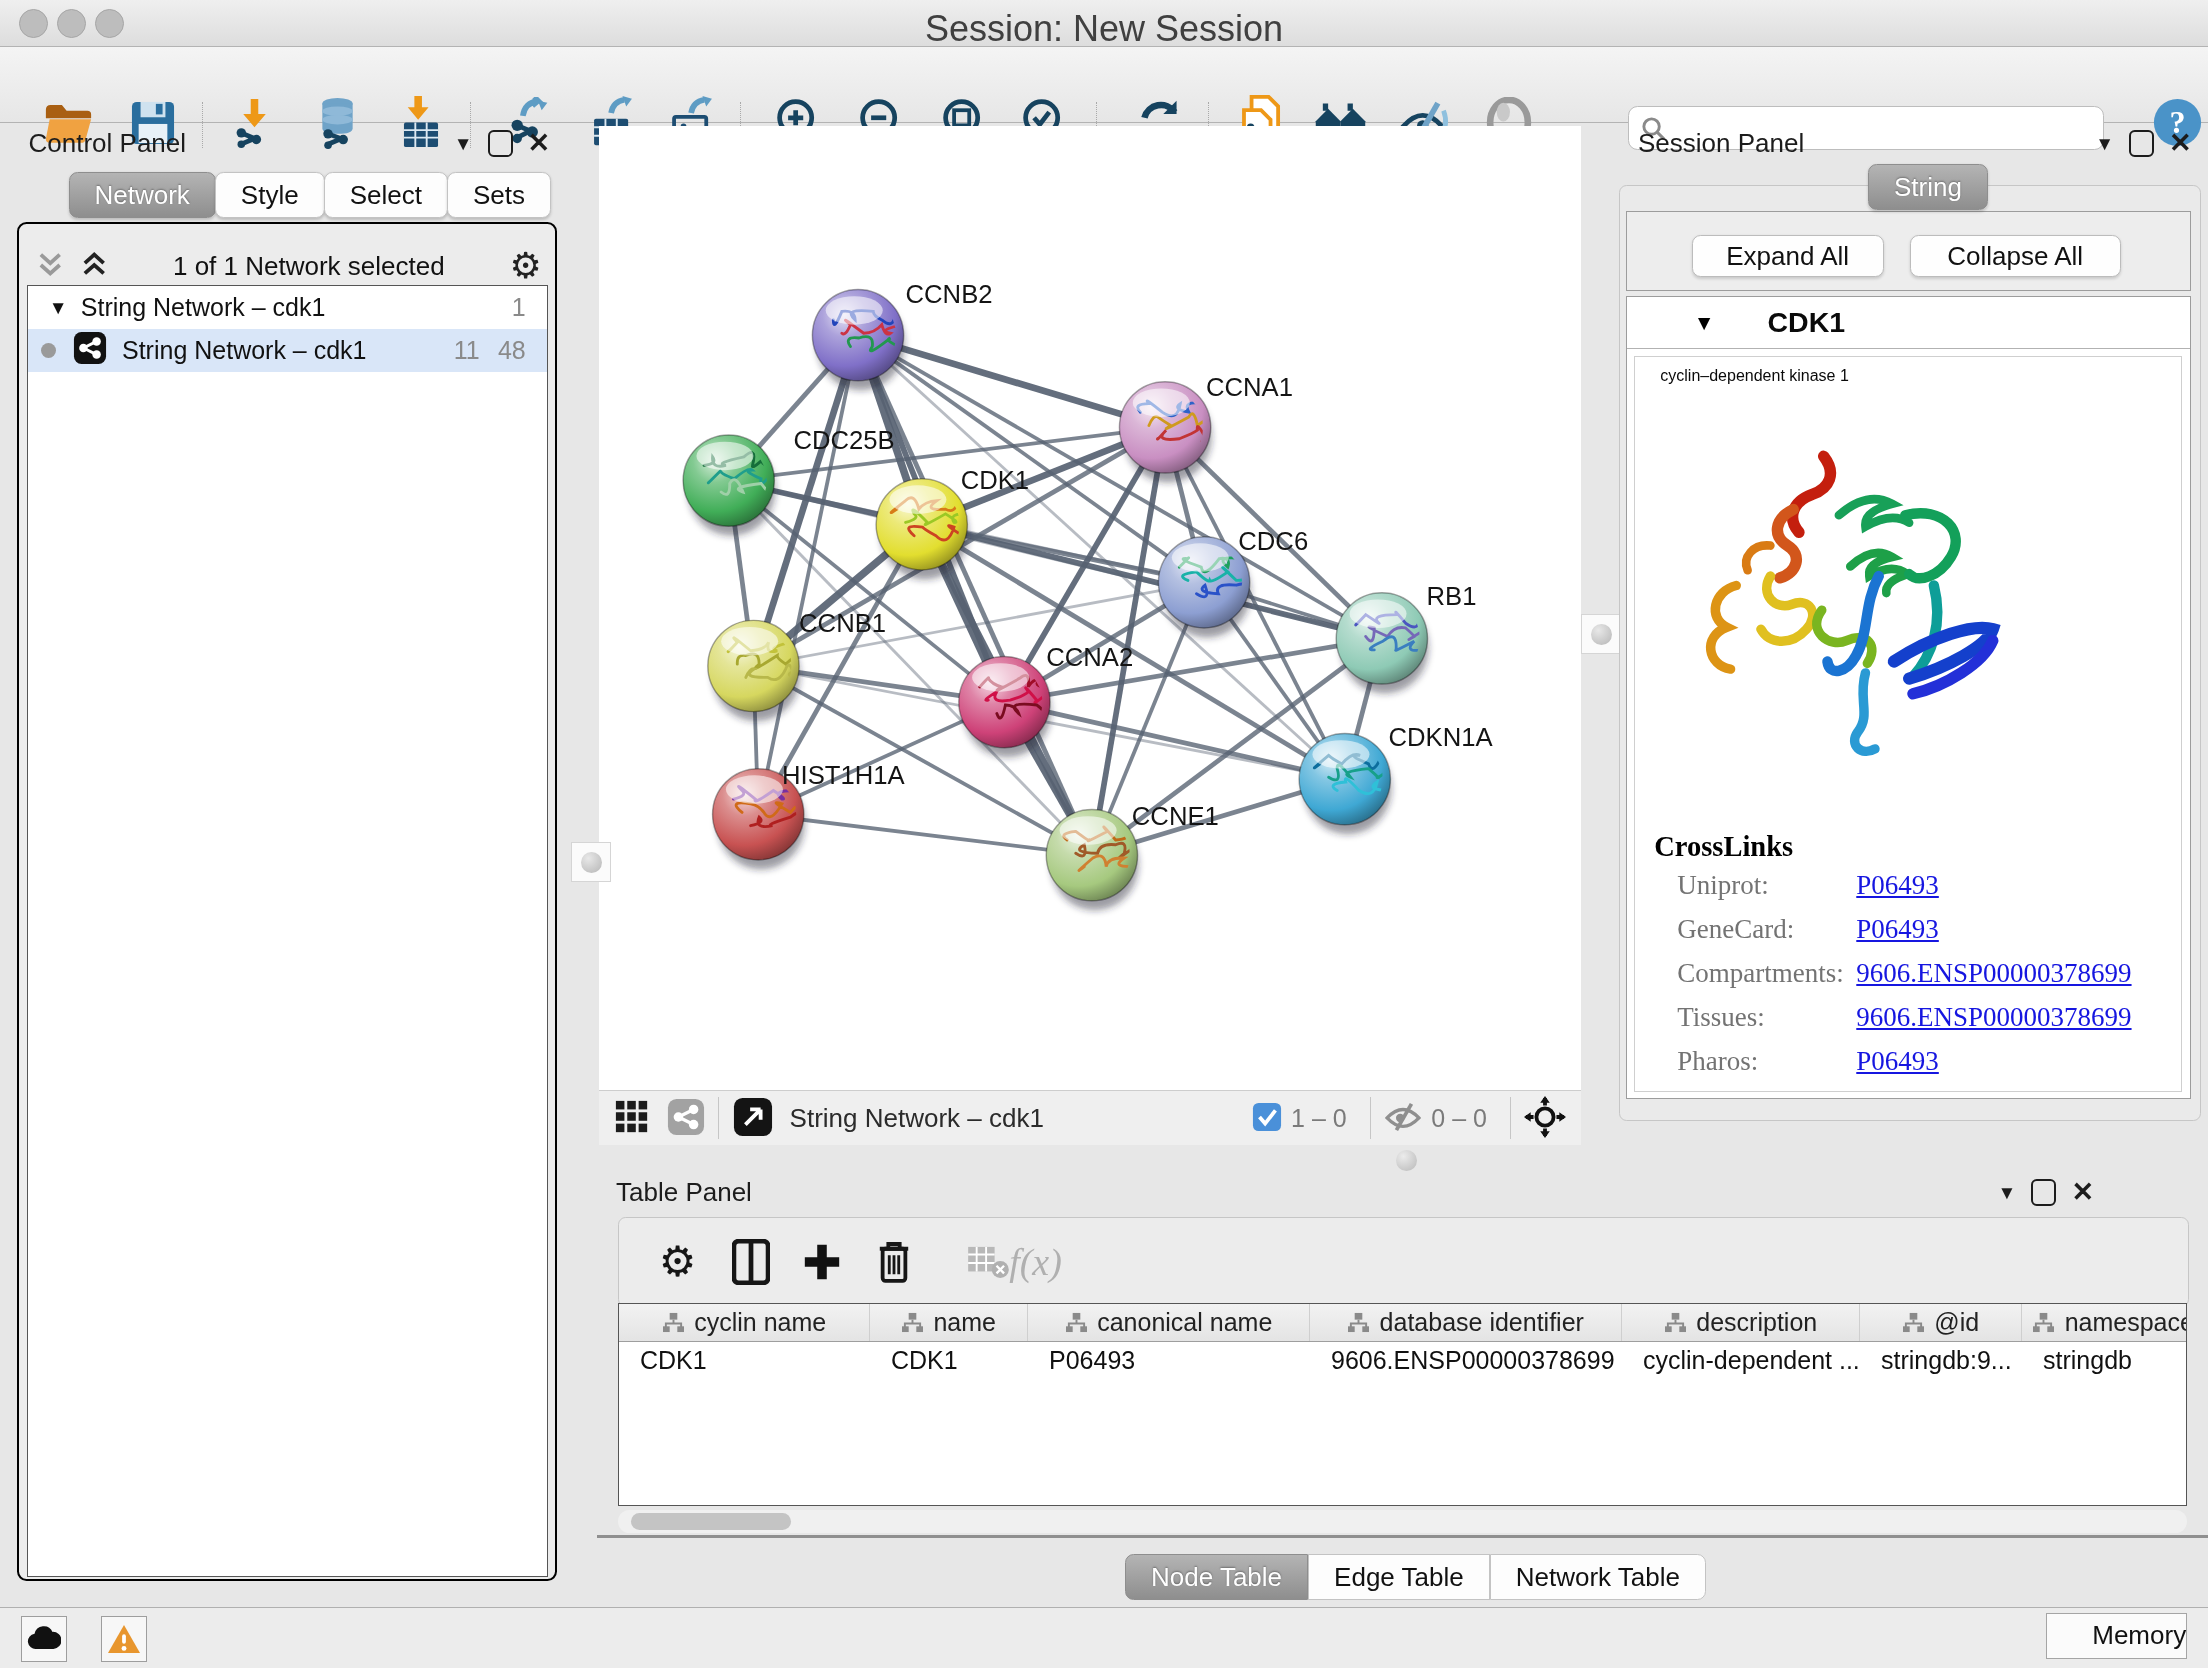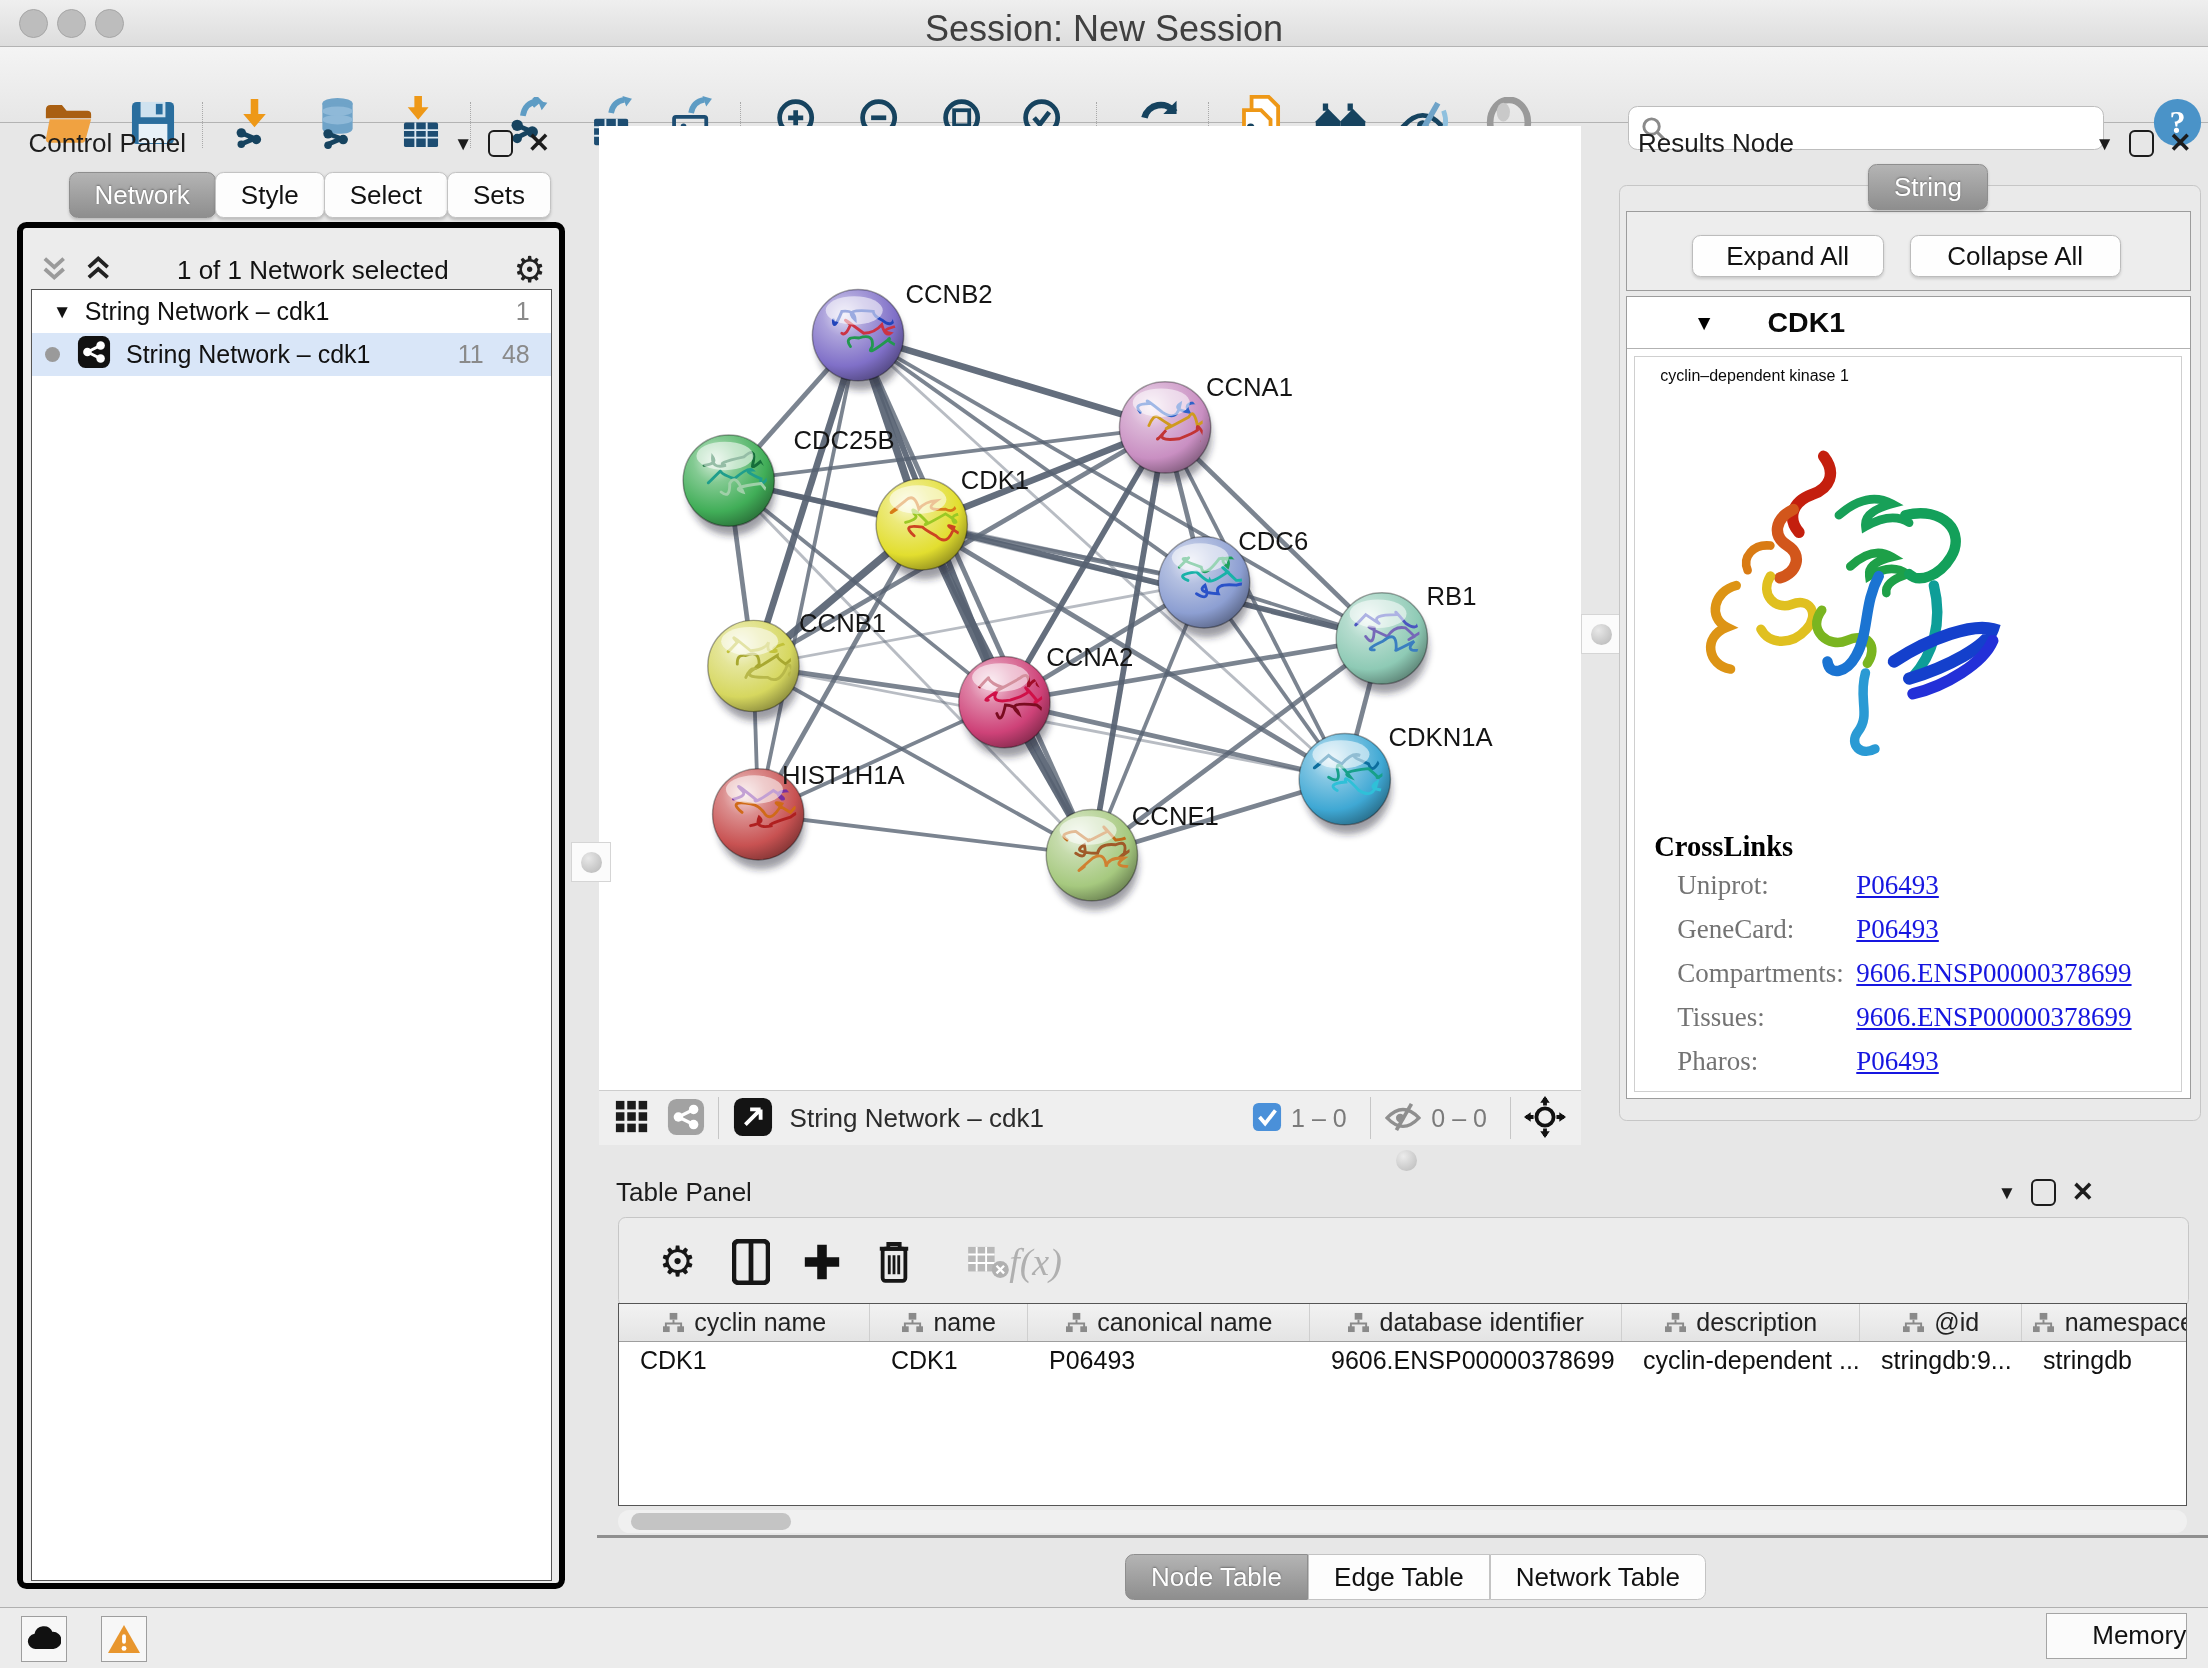--- a/index.html
+++ b/index.html
@@ -27,21 +27,21 @@
   .wb.box{width:21px;height:23px;border:2.9px solid #1c1c1c;border-radius:5.7px;}
   .wb.x{font-weight:bold;font-size:27px;}
   .tab{height:44px;line-height:44px;padding:0 25px;font-size:26px;border-radius:8.6px;
     background:#fdfdfd;border:1px solid #c3c3c3;color:#111;box-shadow:0 1.9px 2.9px rgba(0,0,0,.18);}
   .tab.sel{background:linear-gradient(#b4b4b4,#8e8e8e);color:#fff;text-shadow:0 -1px 1.9px rgba(0,0,0,.35);border-color:#8e8e8e;}
   
   #control-panel{position:absolute;left:9.5px;top:126px;width:554px;height:1455px;}
   #cp-tabs{position:absolute;left:59px;top:46px;display:flex;}
   #cp-tabs .tab{border-radius:8.6px;margin-right:-1px;}
   #cp-inner{position:absolute;left:7.6px;top:96px;width:536px;height:1355px;background:#ececec;
-    border:6px solid #000000;border-radius:9.5px;}
+    border:2px solid #000000;border-radius:9.5px;}
   #cp-collapse-row{position:absolute;left:17px;right:13.3px;top:21px;height:42px;display:flex;align-items:center;}
   #cp-status{flex:1;text-align:center;font-size:26px;color:#111;}
   #cp-tree{position:absolute;left:7.6px;top:61px;width:519px;height:1290px;background:#fff;border:1.9px solid #555;}
   .tree-row{position:relative;height:43px;display:flex;align-items:center;font-size:25px;color:#111;}
   .tree-row.selected{background:#d9e6f8;}
   .tree-caret{margin:0 13.3px 0 21px;font-size:19px;}
   .tree-count{position:absolute;font-size:25px;color:#8a8a8a;}
   .tree-dot{width:15px;height:15px;border-radius:50%;background:#9a9a9a;margin:0 17px 0 13.3px;}
   
   #canvas-wrap{position:absolute;left:599px;top:126px;width:982px;height:964px;background:#ffffff;}
@@ -661,21 +661,21 @@
     </div>
   <div class="split-handle" style="left:1581px;top:614px">
       <span class="knob"></span>
     </div>
   <div id="net-splitter">
     <div style="position:absolute;left:797px;top:5.7px;width:21px;height:21px;border-radius:50%;background:radial-gradient(circle at 35% 30%,#ececec,#b8b8b8)"></div>
   </div>
 
   <div id="results-panel">
     <div class="panel-head">
-      <span class="panel-title">Results Node</span>
+      <span class="panel-title">Session Panel</span>
       <span class="win-btns">
         <span class="wb caret">▼</span>
         <span class="wb box"></span>
         <span class="wb x">✕</span>
       </span>
     </div>
     <span id="rp-tab" class="tab sel">String</span>
     <div id="rp-body">
       <div id="rp-expand-box">
         <span class="rp-btn" style="left:65px;width:190px">Expand All</span>

